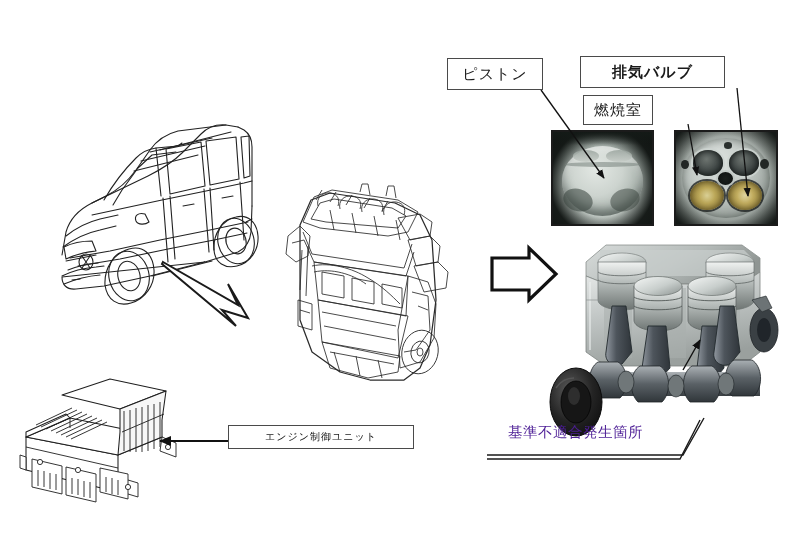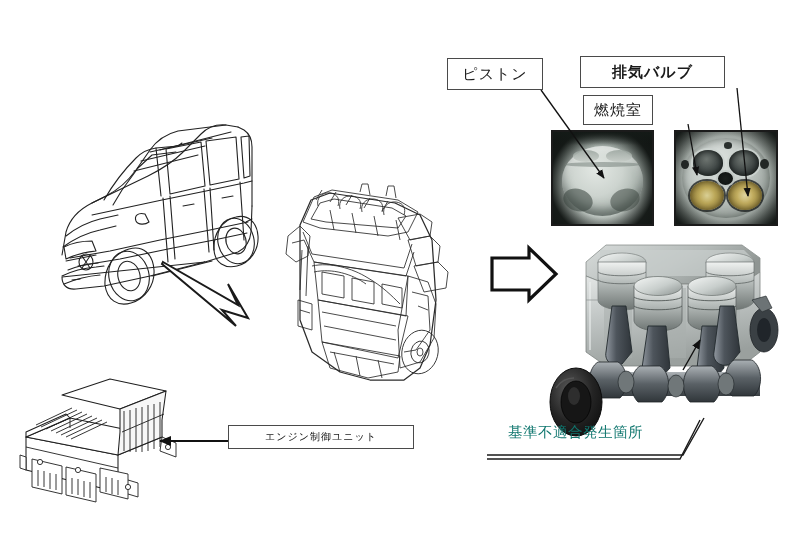--- a/index.html
+++ b/index.html
@@ -16,21 +16,21 @@
     border:1px solid #4a4a4a;
     background:#ffffff;
     display:flex;align-items:center;justify-content:center;
     font-size:15px;letter-spacing:1px;
     color:#1a1a1a;
     box-sizing:border-box;
     white-space:nowrap;
   }
   .label-plain{
     position:absolute;
-    font-size:14.5px;letter-spacing:0.5px;color:#0f766e;white-space:nowrap;
+    font-size:14.5px;letter-spacing:0.5px;color:#4c1d95;white-space:nowrap;
   }
 
   
   .photo{
     position:absolute;
     border:2px solid #1b1b1b;
     box-sizing:border-box;
     overflow:hidden;
     background:#2a2a2a;
   }

